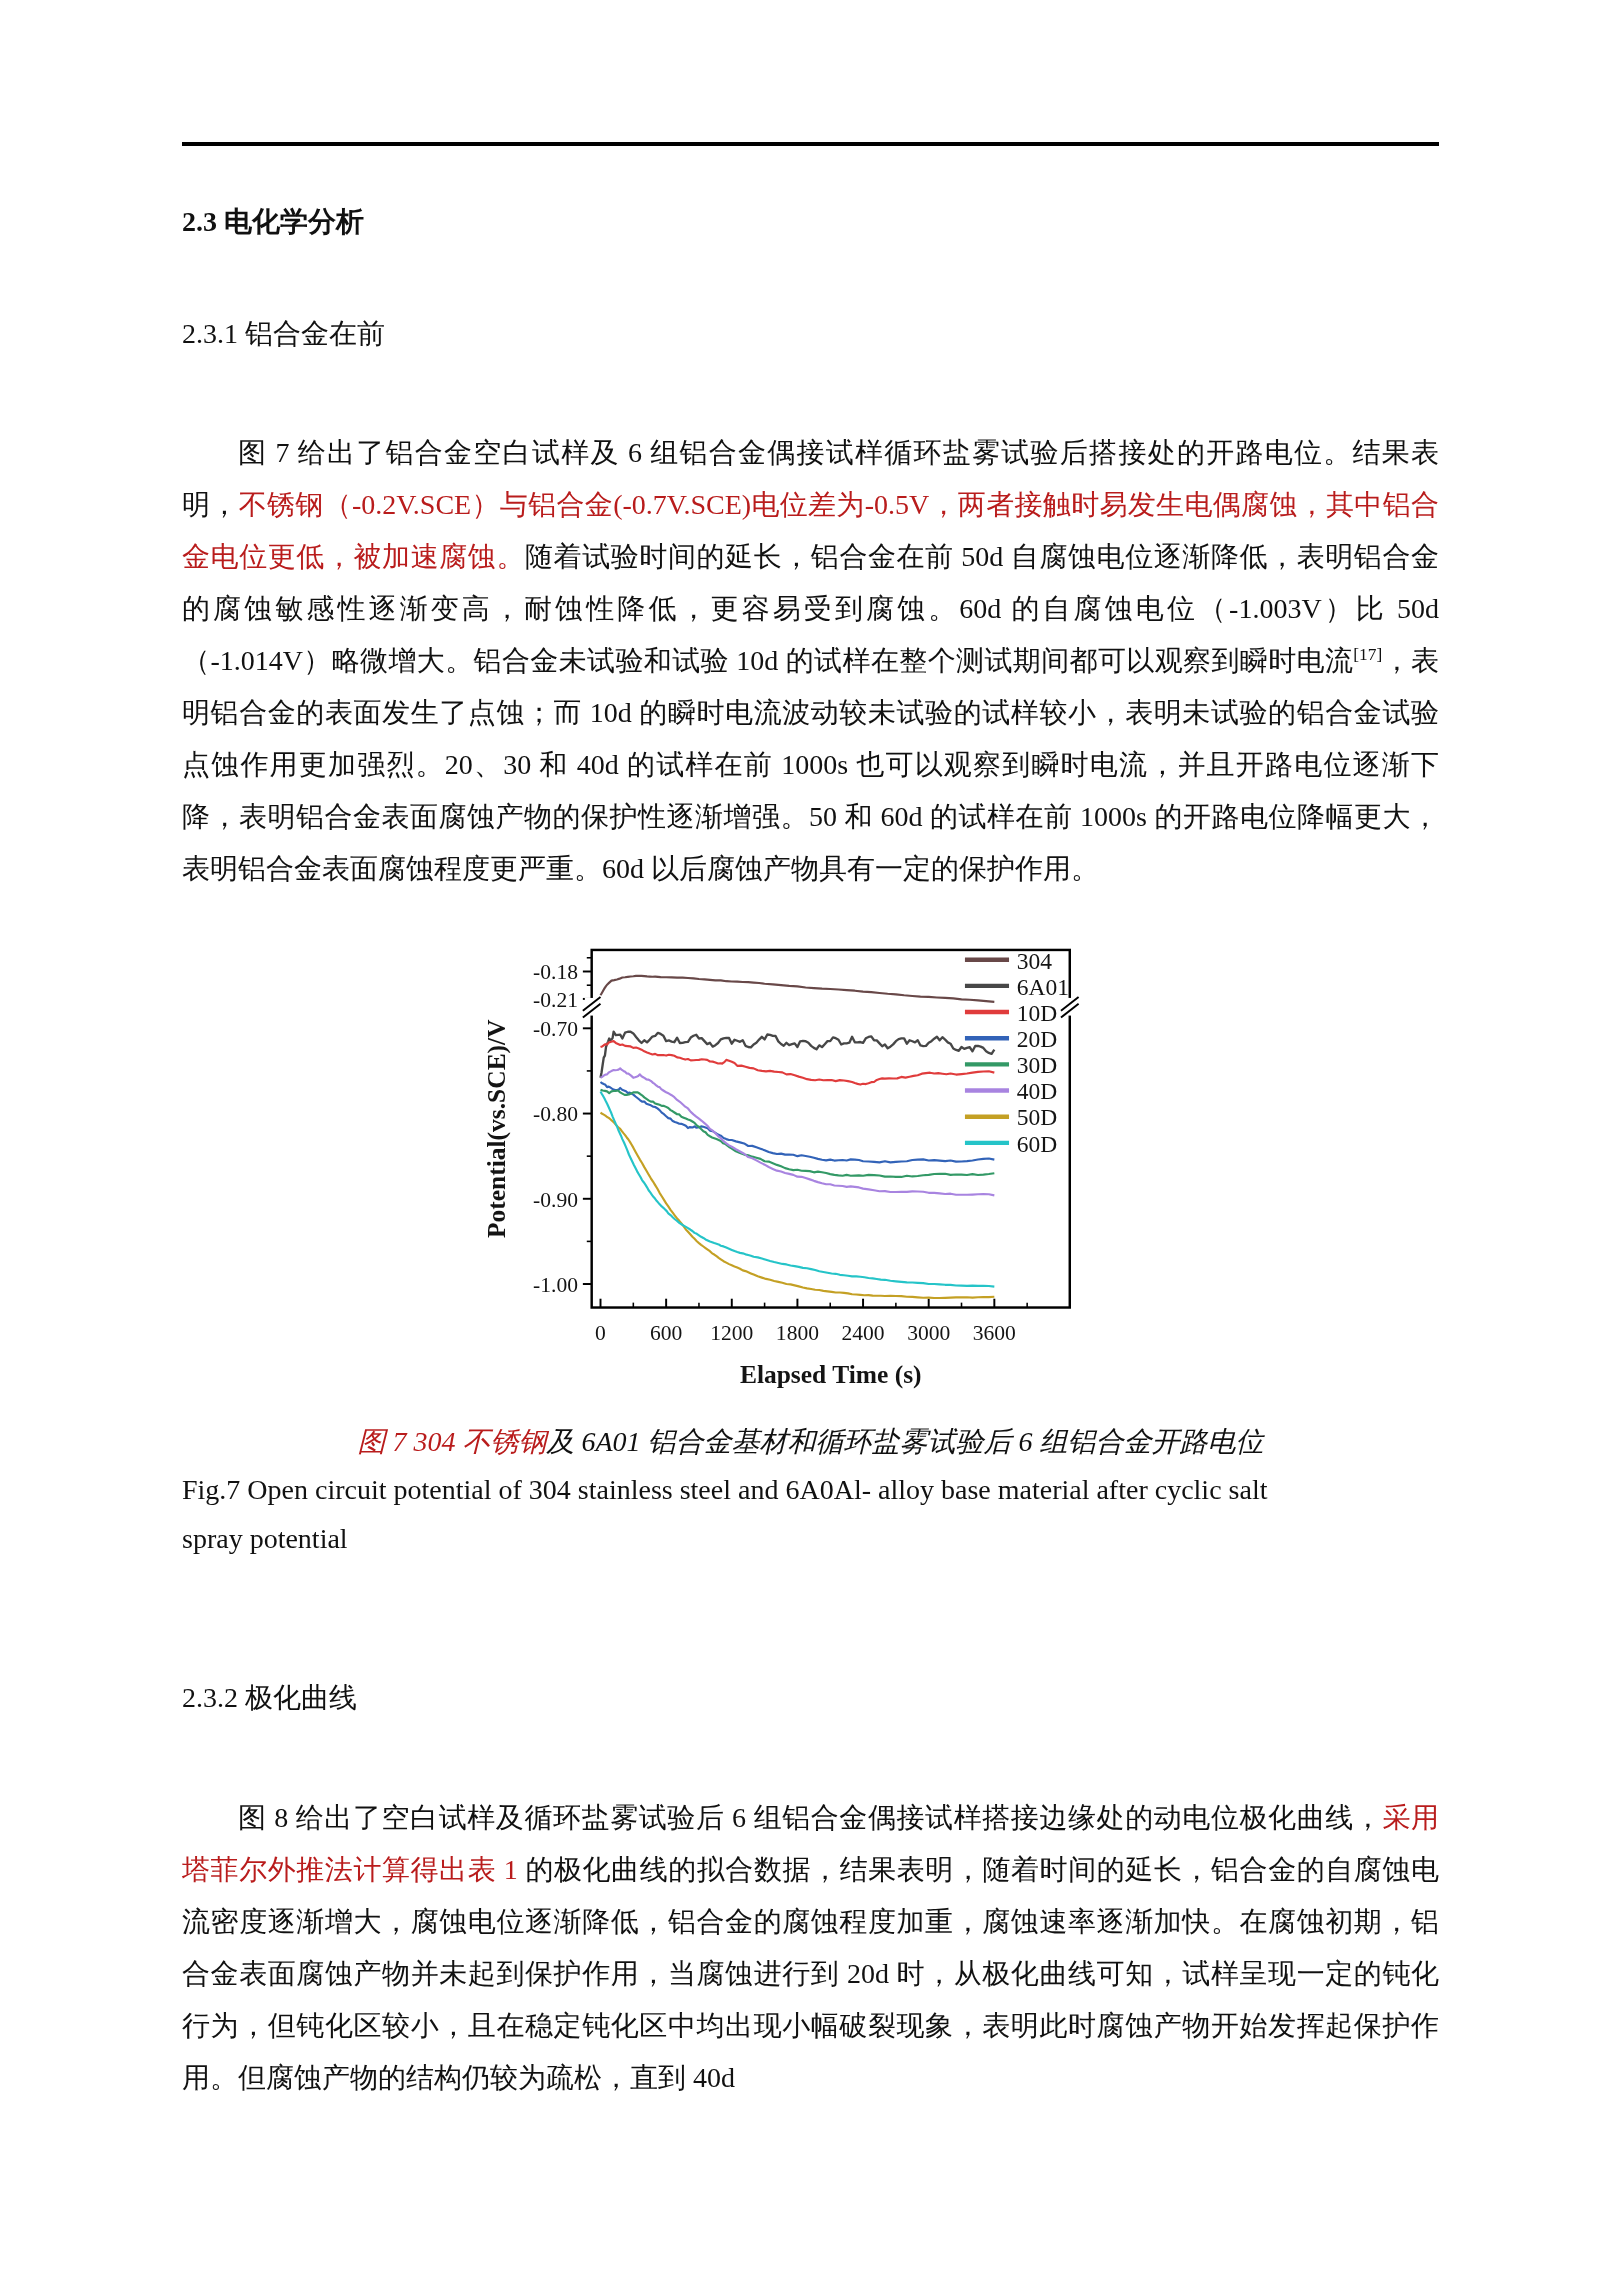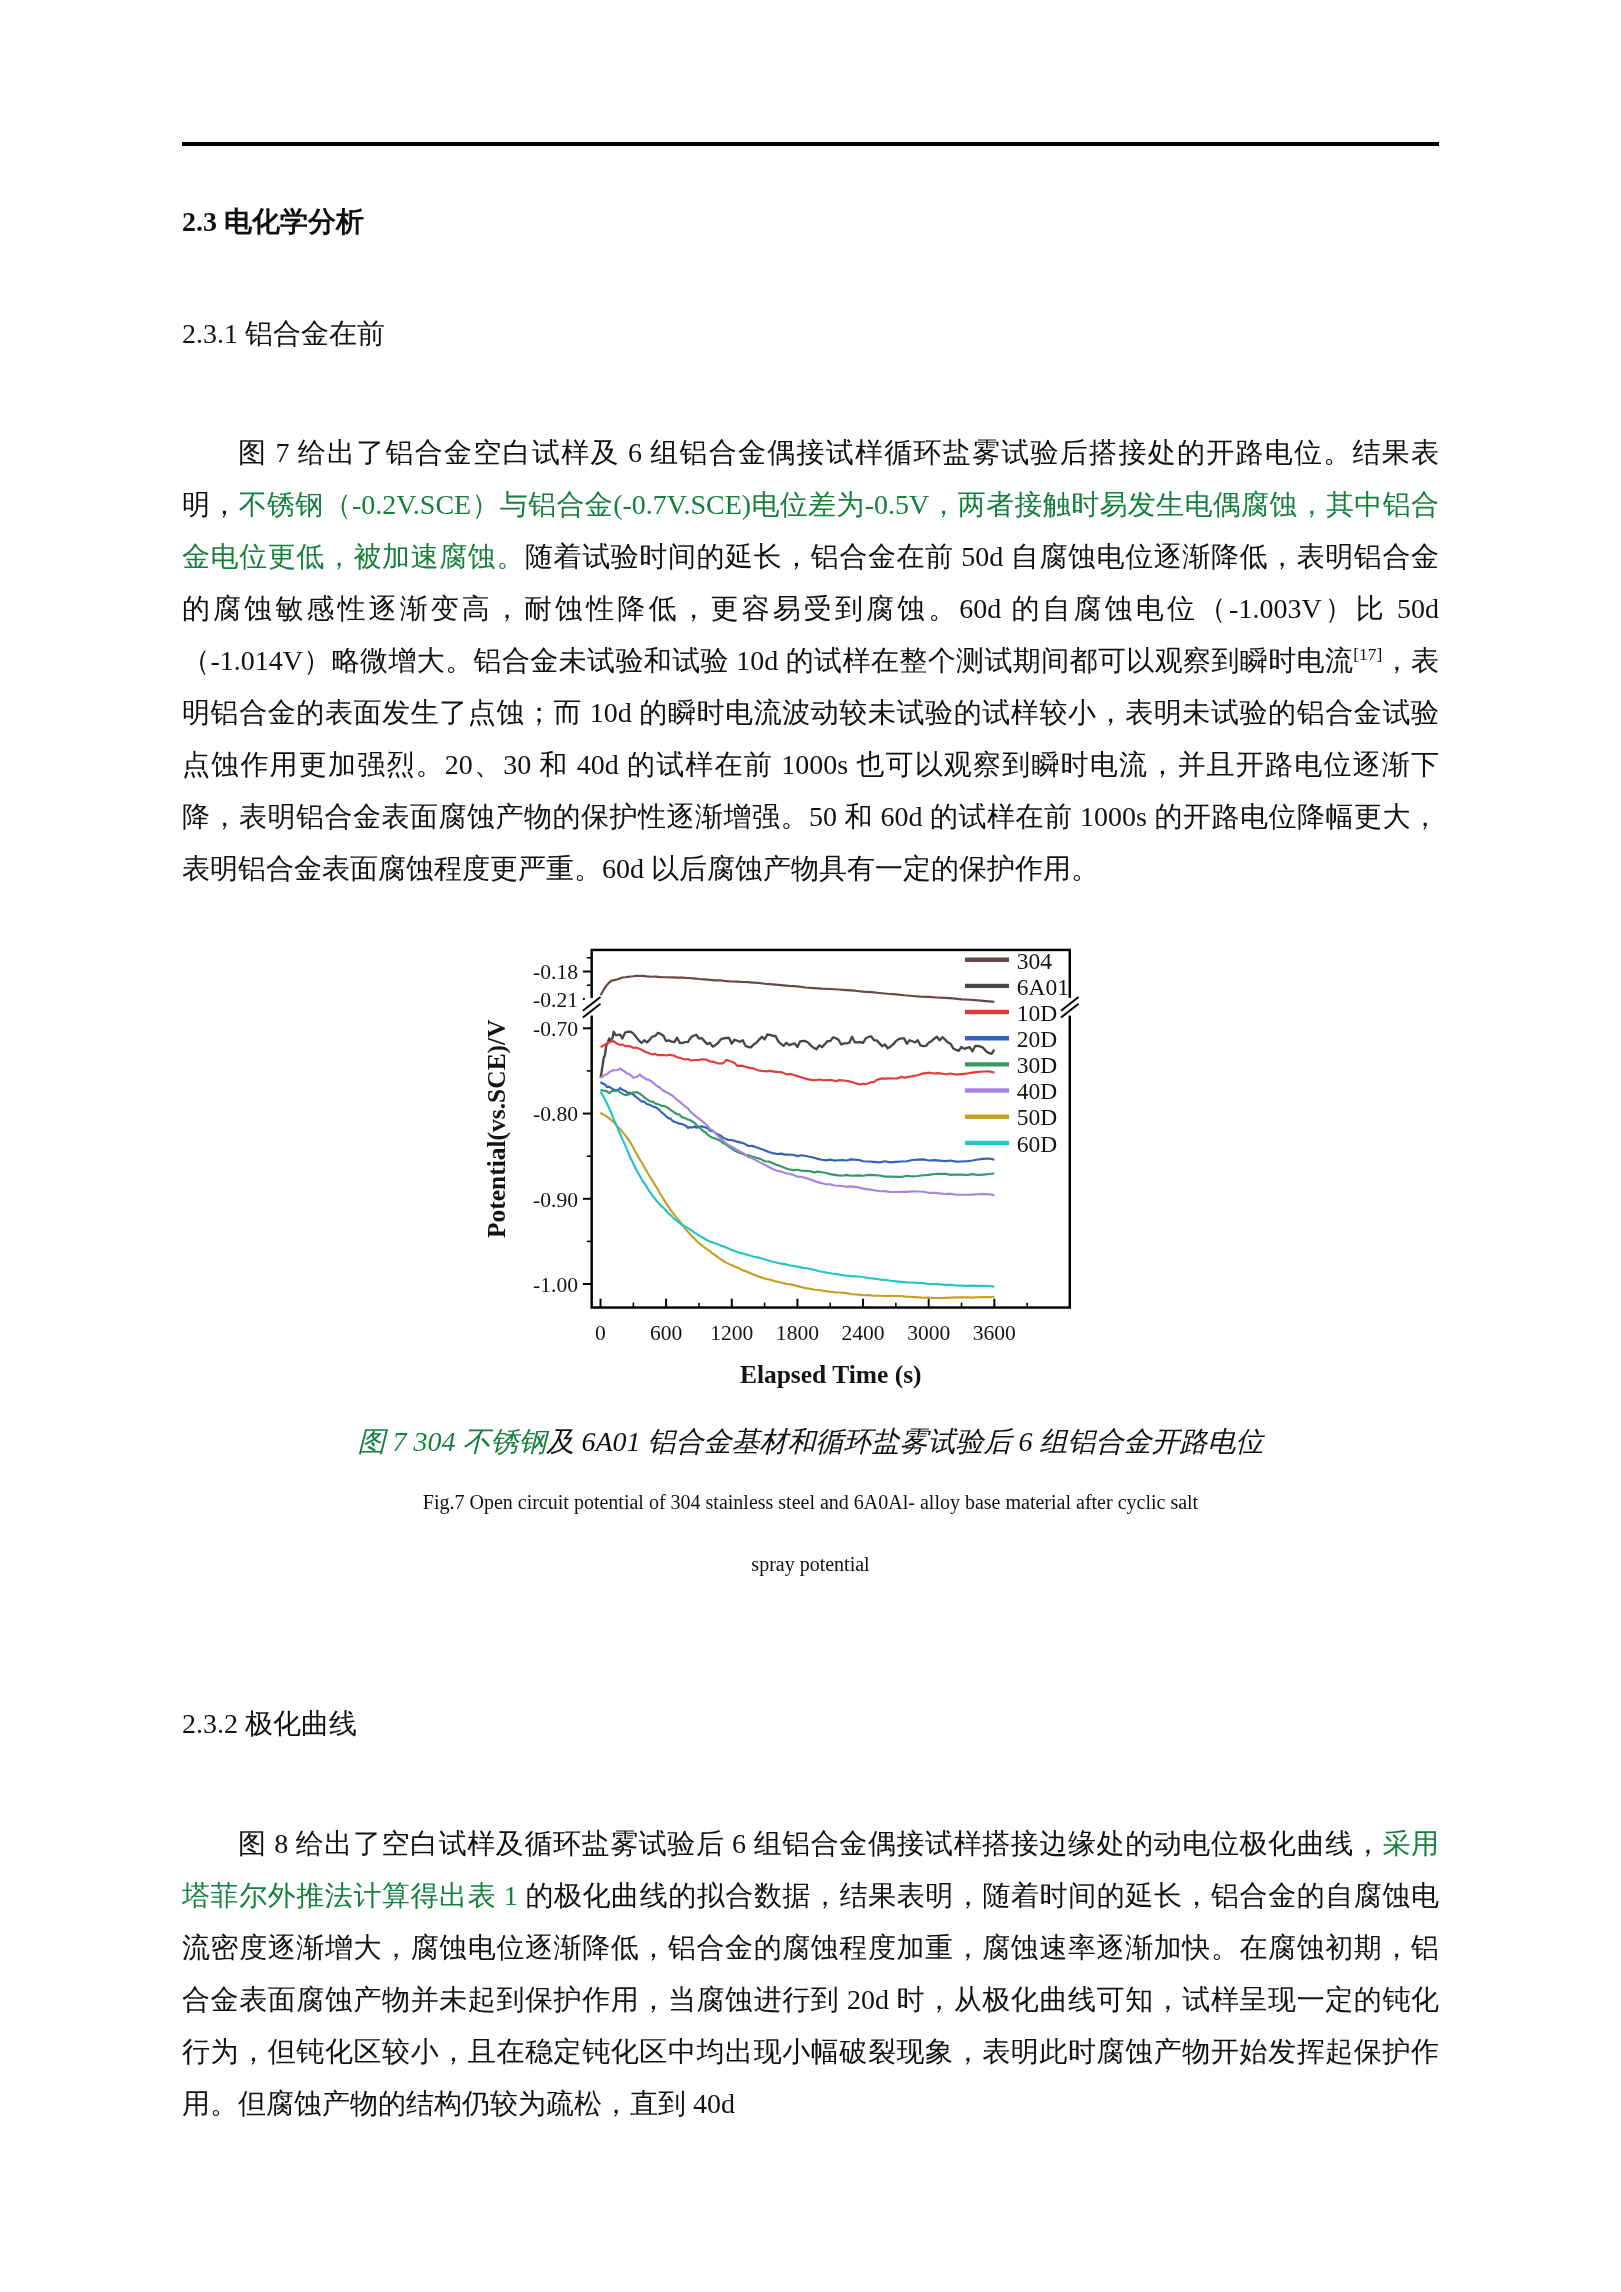--- a/index.html
+++ b/index.html
@@ -13,25 +13,25 @@
     overflow:hidden;
     color:#111;
     font-family:"Liberation Serif","DejaVu Serif",serif;
   }
   .top-rule{margin-top:142px;height:3.9px;background:#000;}
   .section-heading{margin:55px 0 0 0;font-size:28px;font-weight:bold;line-height:41px;}
   .sub-heading{margin:71px 0 0 0;font-size:28px;font-weight:normal;line-height:41px;}
   .sub-heading.second{margin-top:116px;}
   .body-para{margin:73px 0 0 0;font-size:28px;line-height:52px;text-align:justify;text-indent:2em;}
   .body-para.second{margin-top:74px;}
-  .red-text{color:#15803d;}
+  .red-text{color:#b91c1c;}
   sup{font-size:0.62em;vertical-align:super;line-height:0;}
   .figure-wrap{margin-top:-9.8px;width:627px;margin-left:298px;}
   .caption-zh{margin-top:21px;text-align:center;font-size:28px;line-height:43px;font-style:italic;}
-  .caption-en{margin-top:17px;text-align:center;font-size:20px;line-height:45px;}
+  .caption-en{margin-top:4px;font-size:28px;line-height:45px;}
   svg text{font-family:"Liberation Serif","DejaVu Serif",serif;fill:#141414;}
 </style>
 </head>
 <body>
 
 <div class="page">
 
   <div class="top-rule"></div>
 
   <h2 class="section-heading">2.3 电化学分析</h2>

